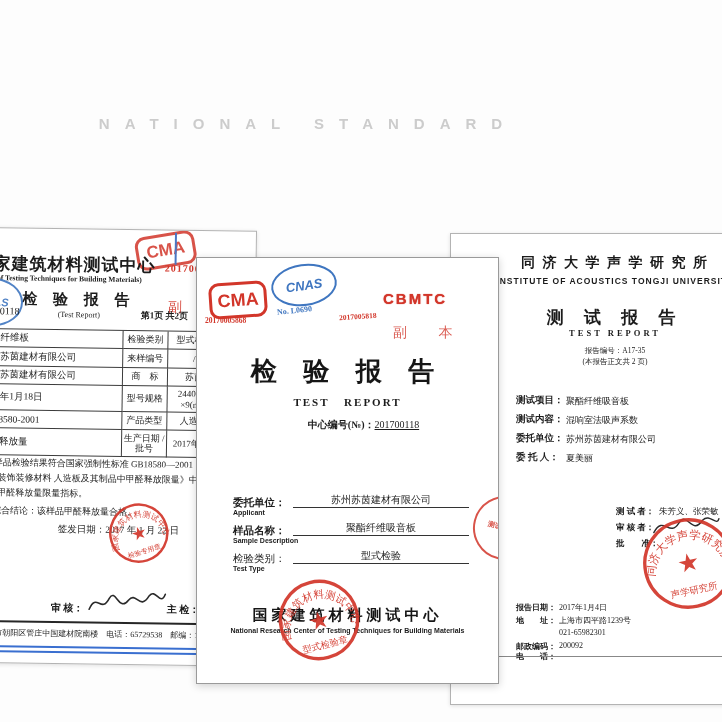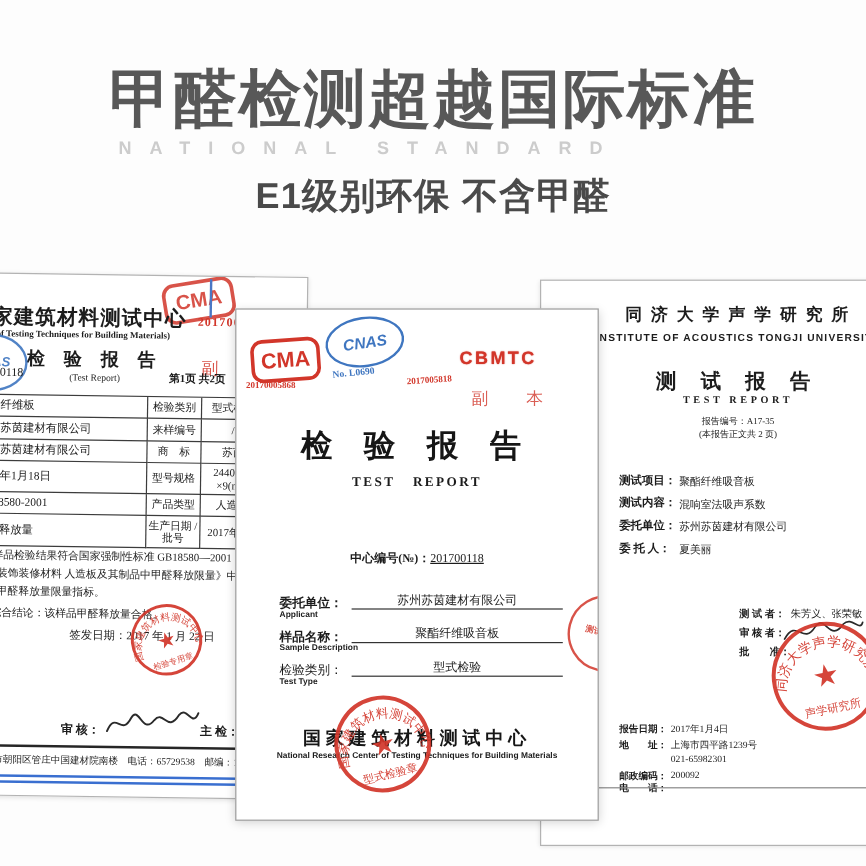--- a/index.html
+++ b/index.html
@@ -45,23 +45,21 @@
                           line-height:1.15;font-size:9px;}
   .seal-svg{position:absolute;opacity:.92;}
   .sig-svg path{fill:none;stroke:#2a2a2a;stroke-width:2;stroke-linecap:round;}
   .field-line{border-bottom:1px solid #333;}
 </style>
 </head>
 <body>
 
 <div id="canvas">
 
-  <div class="abs hd-title">甲醛检测超越国际标准</div>
   <div class="abs hd-en">NATIONAL STANDARD</div>
-  <div class="abs hd-sub">E1级别环保 不含甲醛</div>
 
   <div class="page" id="page-left">
 
     <div class="abs stamp-rect" style="left:272px;top:3px;width:54px;height:28px;font-size:17px;transform:rotate(-10deg);opacity:.85;">CMA</div>
 
     <div class="abs" style="left:112px;top:24px;white-space:nowrap;font-size:17px;font-weight:700;letter-spacing:1px;">
       <span>国家建筑材料测试中心</span>
       <span class="red bold" style="font-size:10px;margin-left:4px;">20170005868</span>
     </div>
     <div class="abs bold" style="left:78px;top:45px;font-size:7.5px;white-space:nowrap;">(National Center of Testing Techniques for Building Materials)</div>
@@ -183,21 +181,21 @@
     <div class="abs stamp-oval" style="left:74px;top:6px;width:62px;height:38px;font-size:13px;transform:rotate(-8deg);">CNAS</div>
     <div class="abs blue bold" style="left:80px;top:48px;font-size:8px;transform:rotate(-6deg);">No. L0690</div>
     <div class="abs red bold" style="left:142px;top:54px;font-size:7.5px;transform:rotate(-4deg);">2017005818</div>
     <div class="abs red bold" style="left:186px;top:32px;font-size:15px;letter-spacing:2px;font-family:'Liberation Sans',sans-serif;text-shadow:0 0 1px #d2362a;">CBMTC</div>
 
     <div class="abs red" style="left:196px;top:66px;font-size:14px;letter-spacing:14px;white-space:nowrap;opacity:.8;">副 本</div>
 
     <div class="abs bold" style="left:0;top:96px;width:301px;text-align:center;font-size:26px;letter-spacing:10px;color:#161616;">检 验 报 告</div>
     <div class="abs bold" style="left:0;top:138px;width:301px;text-align:center;font-size:11px;letter-spacing:2px;word-spacing:10px;">TEST REPORT</div>
 
-    <div class="abs" style="left:0;top:160px;width:301px;text-align:center;font-size:10px;margin-top:40px;">
+    <div class="abs" style="left:16px;top:160px;width:301px;text-align:center;font-size:10px;">
       <span class="bold">中心编号(№)：</span><span style="text-decoration:underline;">201700118</span>
     </div>
 
     <div class="abs" style="left:36px;top:238px;font-size:10.5px;font-weight:700;">委托单位：</div>
     <div class="abs bold" style="left:36px;top:251px;font-size:7px;font-family:'Liberation Sans',sans-serif;">Applicant</div>
     <div class="abs field-line" style="left:96px;top:235px;width:176px;height:14px;text-align:center;font-size:10px;">苏州苏茵建材有限公司</div>
     <div class="abs" style="left:36px;top:266px;font-size:10.5px;font-weight:700;">样品名称：</div>
     <div class="abs bold" style="left:36px;top:279px;font-size:7px;font-family:'Liberation Sans',sans-serif;">Sample Description</div>
     <div class="abs field-line" style="left:96px;top:263px;width:176px;height:14px;text-align:center;font-size:10px;">聚酯纤维吸音板</div>
     <div class="abs" style="left:36px;top:294px;font-size:10.5px;font-weight:400;">检验类别：</div>

